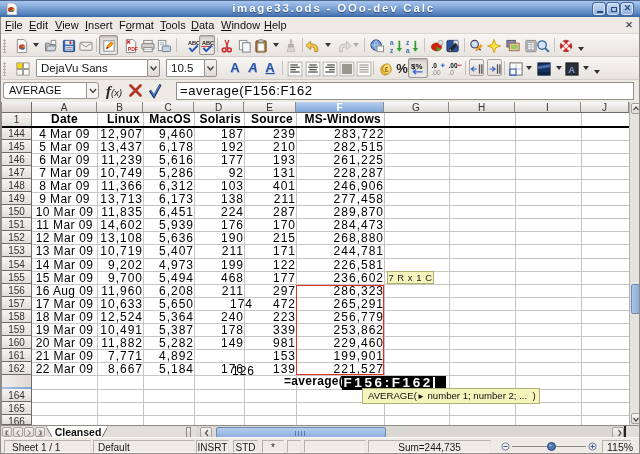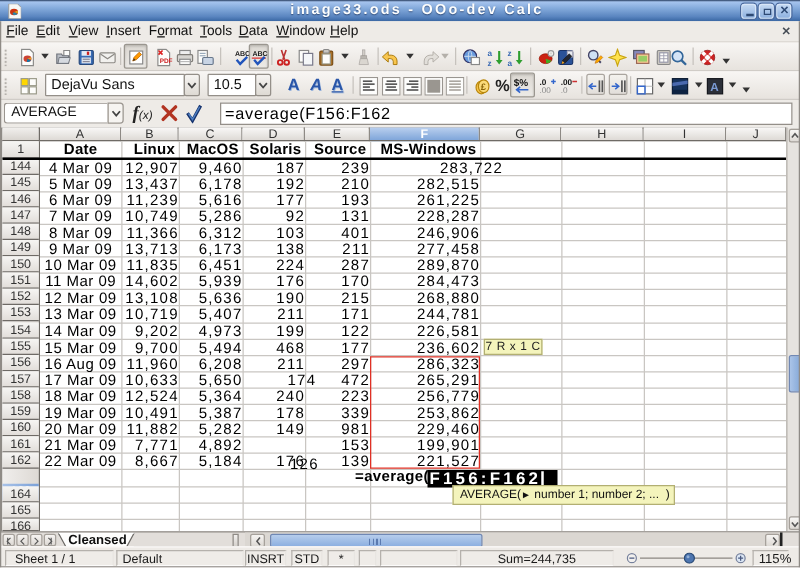--- a/index.html
+++ b/index.html
@@ -483,21 +483,21 @@
 <div class="abs" style="left:97px;top:11px;width:43px;height:13px;font-weight:bold;font-size:12px;letter-spacing:0.2px;line-height:13px;text-align:right;">Linux</div>
 <div class="abs" style="left:143px;top:11px;width:48px;height:13px;font-weight:bold;font-size:12px;letter-spacing:0.2px;line-height:13px;text-align:right;">MacOS</div>
 <div class="abs" style="left:194px;top:11px;width:47px;height:13px;font-weight:bold;font-size:12px;letter-spacing:0.2px;line-height:13px;text-align:right;">Solaris</div>
 <div class="abs" style="left:244px;top:11px;width:49px;height:13px;font-weight:bold;font-size:12px;letter-spacing:0.2px;line-height:13px;text-align:right;">Source</div>
 <div class="abs" style="left:296px;top:11px;width:85px;height:13px;font-weight:bold;font-size:12px;letter-spacing:0.2px;line-height:13px;text-align:right;">MS-Windows</div>
 <div class="dat" style="left:32px;top:25.5px;width:65px;text-align:center;line-height:12px;">4 Mar 09</div>
 <div class="num" style="left:97px;top:25.5px;width:46px;line-height:12px;">12,907</div>
 <div class="num" style="left:143px;top:25.5px;width:51px;line-height:12px;">9,460</div>
 <div class="num" style="left:194px;top:25.5px;width:50px;line-height:12px;">187</div>
 <div class="num" style="left:244px;top:25.5px;width:52px;line-height:12px;">239</div>
-<div class="num" style="left:312px;top:25.5px;width:88px;line-height:12px;padding-left:40px;">283,722</div>
+<div class="num" style="left:294px;top:25.5px;width:88px;line-height:12px;padding-left:40px;">283,722</div>
 <div class="dat" style="left:32px;top:38.599999999999994px;width:65px;text-align:center;line-height:12px;">5 Mar 09</div>
 <div class="num" style="left:97px;top:38.599999999999994px;width:46px;line-height:12px;">13,437</div>
 <div class="num" style="left:143px;top:38.599999999999994px;width:51px;line-height:12px;">6,178</div>
 <div class="num" style="left:194px;top:38.599999999999994px;width:50px;line-height:12px;">192</div>
 <div class="num" style="left:244px;top:38.599999999999994px;width:52px;line-height:12px;">210</div>
 <div class="num" style="left:296px;top:38.599999999999994px;width:88px;line-height:12px;">282,515</div>
 <div class="dat" style="left:32px;top:51.69999999999999px;width:65px;text-align:center;line-height:12px;">6 Mar 09</div>
 <div class="num" style="left:97px;top:51.69999999999999px;width:46px;line-height:12px;">11,239</div>
 <div class="num" style="left:143px;top:51.69999999999999px;width:51px;line-height:12px;">5,616</div>
 <div class="num" style="left:194px;top:51.69999999999999px;width:50px;line-height:12px;">177</div>

